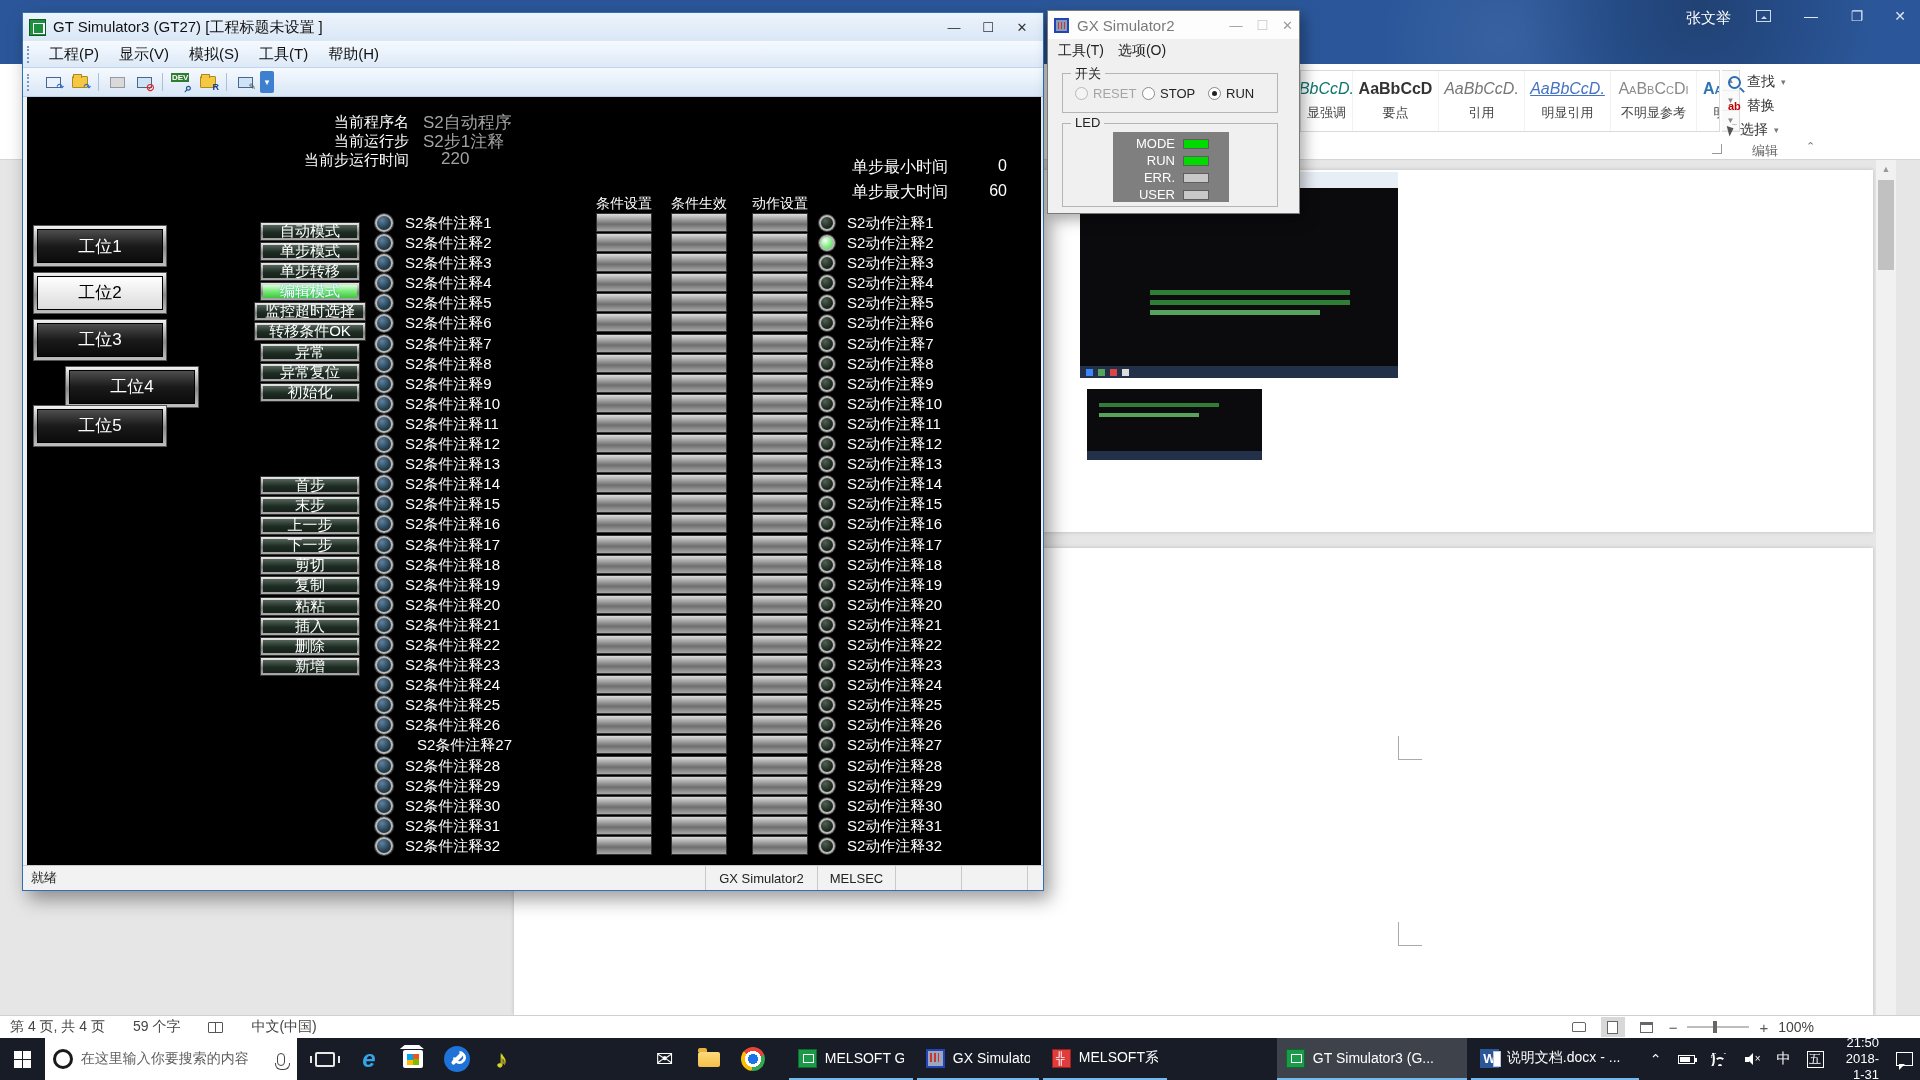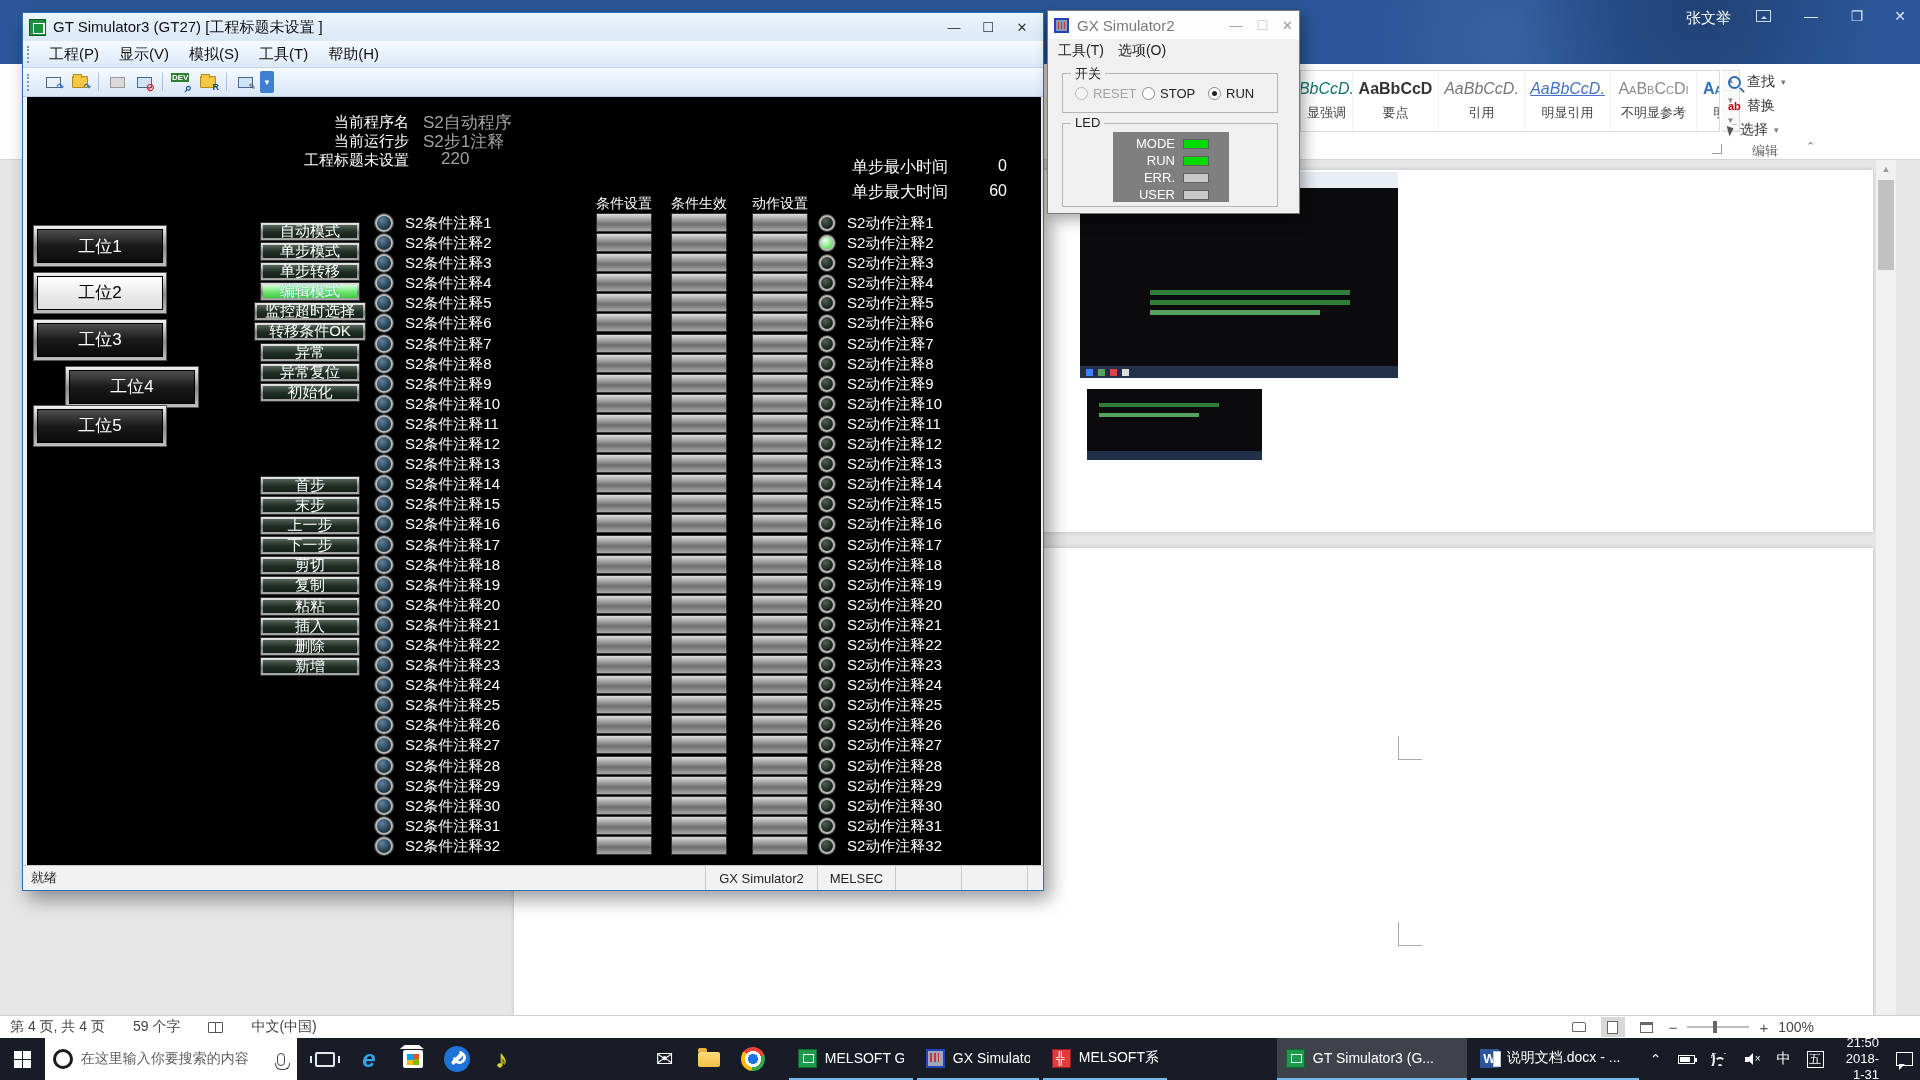--- a/index.html
+++ b/index.html
@@ -398,21 +398,21 @@
         <span class="tool-more">▾</span>
       </div>
 
     <div class="gt-screen">
 
       <div id="infoRows">
           <div class="scr-label" style="left: 150px; top: 16px; width: 232px; text-align: right;">当前程序名</div>
           <div class="scr-value" style="left: 396px; top: 14px;">S2自动程序</div>
           <div class="scr-label" style="left: 150px; top: 35px; width: 232px; text-align: right;">当前运行步</div>
           <div class="scr-value" style="left: 396px; top: 33px;">S2步1注释</div>
-          <div class="scr-label" style="left: 150px; top: 54px; width: 232px; text-align: right;">工程标题未设置</div>
+          <div class="scr-label" style="left: 150px; top: 54px; width: 232px; text-align: right;">当前步运行时间</div>
           <div class="scr-value" style="left: 414px; top: 52px;">220</div>
         </div>
       <div id="stepStats">
           <div class="scr-label" style="left: 781px; top: 60px; width: 140px; text-align: right; font-size: 16px;">单步最小时间</div>
           <div class="scr-label" style="left: 925px; top: 60px; width: 55px; text-align: right; font-size: 16px;">0</div>
           <div class="scr-label" style="left: 781px; top: 85px; width: 140px; text-align: right; font-size: 16px;">单步最大时间</div>
           <div class="scr-label" style="left: 925px; top: 85px; width: 55px; text-align: right; font-size: 16px;">60</div>
         </div>
       <div id="colHeaders">
           <div class="scr-label" style="left: 568px; top: 98px; width: 58px; text-align: center; font-size: 14px;">条件设置</div>
@@ -775,21 +775,21 @@
             <span class="led blue" style="left: 348px; top: 1px; width: 18px; height: 18px;"></span>
             <span class="row-label" style="left: 378px;">S2条件注释26</span>
             <span class="bar" style="left: 570px; top: 1px;"><span class="fill"></span></span>
             <span class="bar" style="left: 645px; top: 1px;"><span class="fill"></span></span>
             <span class="bar" style="left: 726px; top: 1px;"><span class="fill"></span></span>
             <span class="led off" style="left: 792px; top: 2px; width: 16px; height: 16px;"></span>
             <span class="row-label" style="left: 820px;">S2动作注释26</span>
           </div>
           <div class="hmi-row">
             <span class="led blue" style="left: 348px; top: 1px; width: 18px; height: 18px;"></span>
-            <span class="row-label" style="left: 378px; text-align: center;">S2条件注释27</span>
+            <span class="row-label" style="left: 390px; text-align: center;">S2条件注释27</span>
             <span class="bar" style="left: 570px; top: 1px;"><span class="fill"></span></span>
             <span class="bar" style="left: 645px; top: 1px;"><span class="fill"></span></span>
             <span class="bar" style="left: 726px; top: 1px;"><span class="fill"></span></span>
             <span class="led off" style="left: 792px; top: 2px; width: 16px; height: 16px;"></span>
             <span class="row-label" style="left: 820px;">S2动作注释27</span>
           </div>
           <div class="hmi-row">
             <span class="led blue" style="left: 348px; top: 1px; width: 18px; height: 18px;"></span>
             <span class="row-label" style="left: 378px;">S2条件注释28</span>
             <span class="bar" style="left: 570px; top: 1px;"><span class="fill"></span></span>

